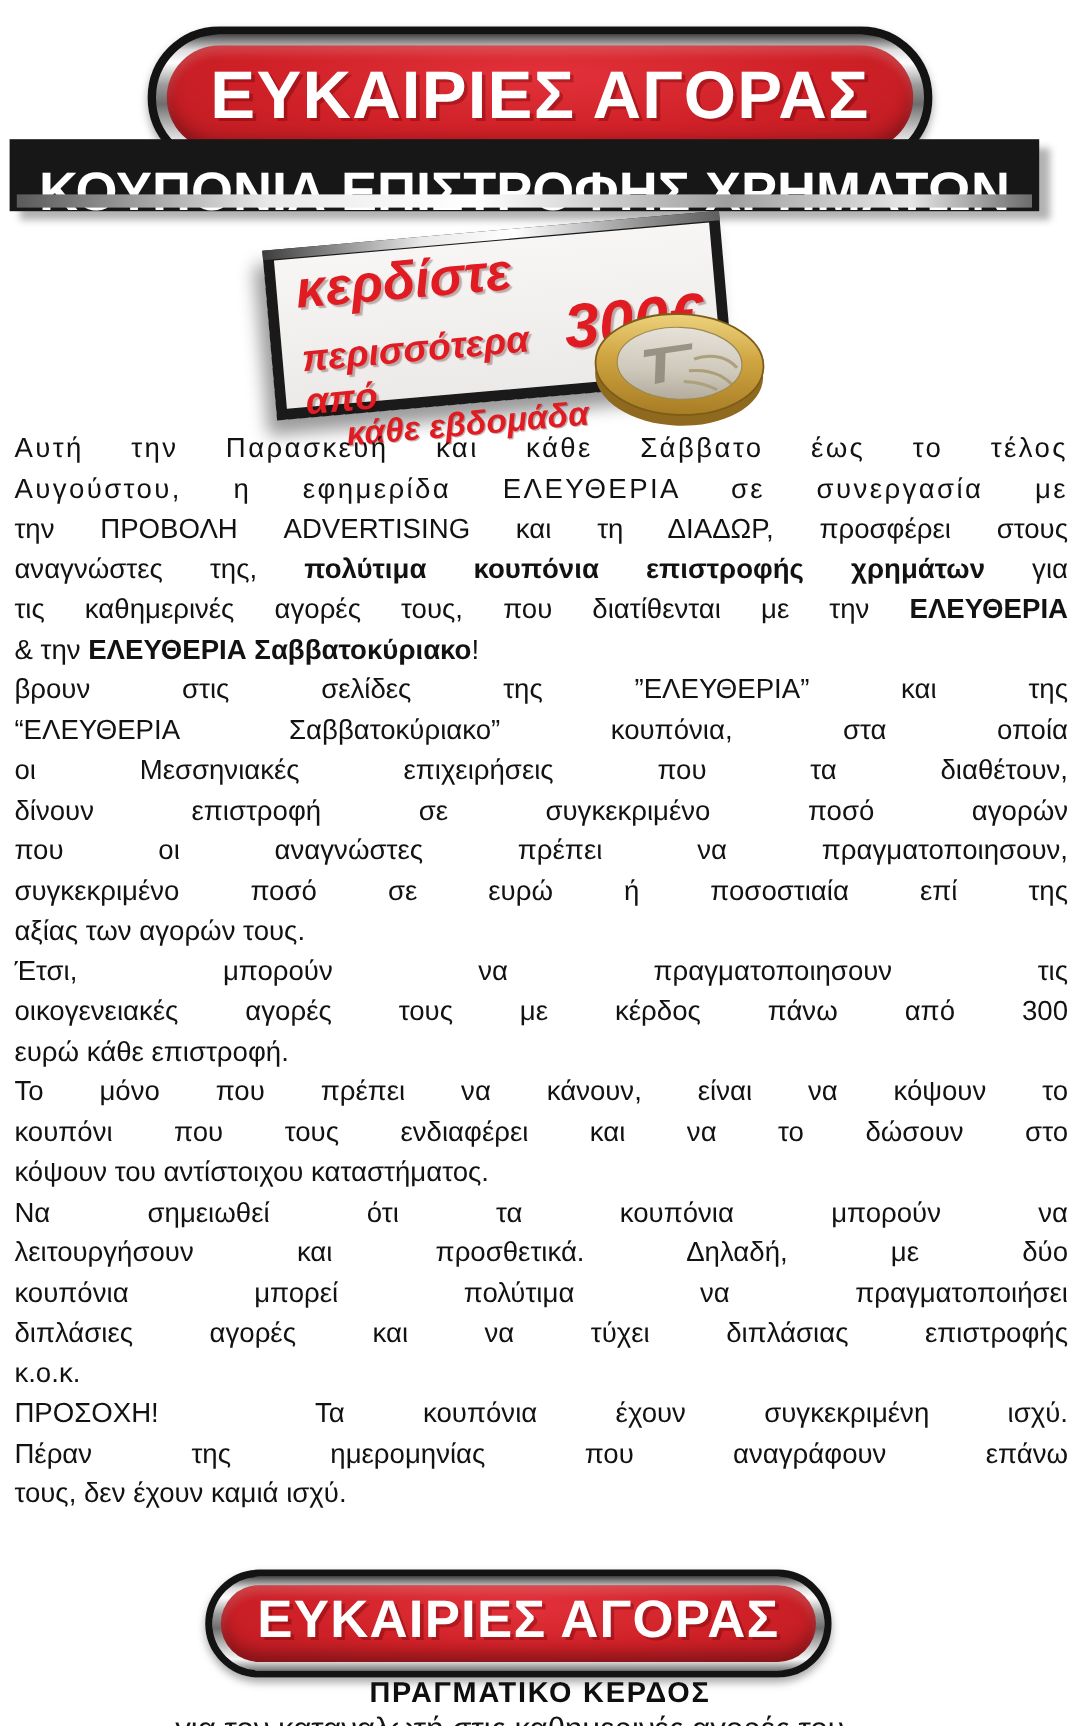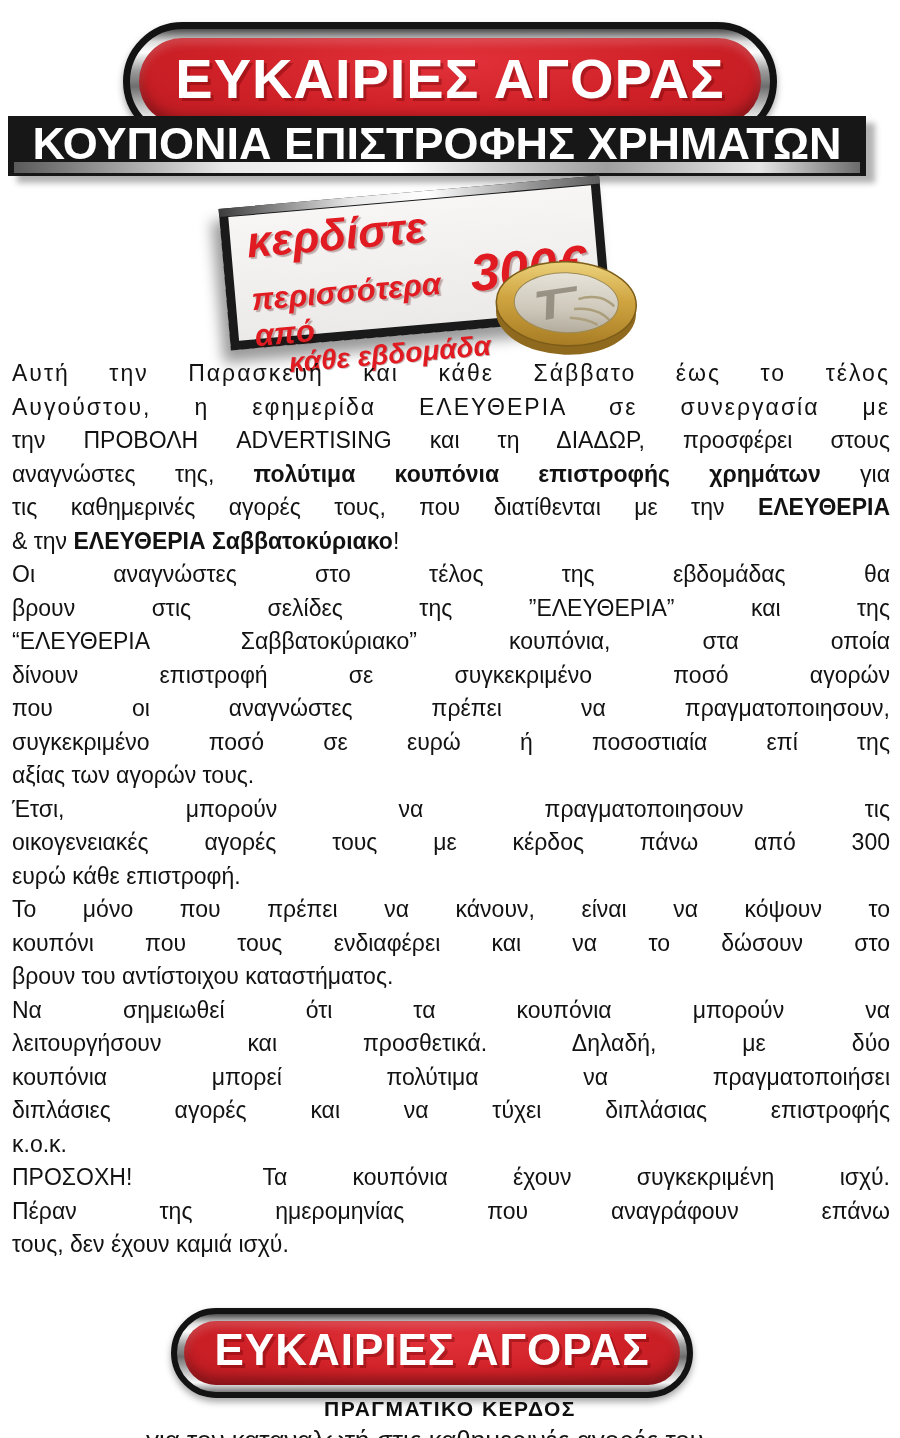--- a/index.html
+++ b/index.html
@@ -34,21 +34,21 @@
   .bottom-banner .pill-red { padding:4px 30px 10px; }
   .bottom-banner .pill-red span { font-size:44px; }
 
   
   .subtitle-bar {
     position:absolute; top:100px; left:8px; width:858px; height:60px;
     background:#171717; box-shadow:9px 7px 6px rgba(0,0,0,.30);
     text-align:center;
   }
   .subtitle-bar span {
-    display:block; padding-top:2px;
+    display:block; padding-top:18px;
     font-size:45px; font-weight:bold; color:#ffffff; letter-spacing:0; white-space:nowrap;
   }
   .subtitle-bar::after {
     content:""; position:absolute; left:6px; right:6px; bottom:3px; height:11px;
     background:linear-gradient(90deg,#5a5a5a 0%,#e9e9e9 25%,#ffffff 45%,#9f9f9f 70%,#e6e6e6 88%,#6b6b6b 100%);
   }
 
   
   .promo-wrap { position:absolute; top:176px; left:224px; width:382px; height:142px; transform:rotate(-5deg); }
   .promo-box {
@@ -70,21 +70,21 @@
 
   
   .body-text { position:absolute; top:341px; left:12px; width:878px; }
   .body-text .line { font-size:23px; line-height:33.5px; white-space:nowrap; }
   .body-text .line.just { white-space:normal; text-align:justify; text-align-last:justify; }
   .body-text .line.wide { letter-spacing:2px; }
   .body-text .b { font-weight:bold; }
 
   
   .footer-title { position:absolute; top:1381px; left:0; width:100%; text-align:center;
-    font-size:21px; font-weight:bold; letter-spacing:1.5px; color:#0f0f0f; }
+    font-size:24px; font-weight:bold; letter-spacing:1.5px; color:#0f0f0f; }
   .footer-sub { position:absolute; top:1409px; left:0; width:100%; text-align:center;
     font-size:26px; color:#141414; transform:translateX(-25px); }
   .bottom-strip { position:absolute; bottom:0; left:140px; width:650px; height:5px; background:#262626; }
 </style>
 </head>
 <body>
 
 <div id="page">
 
   <div class="banner-wrap top-banner">
@@ -134,33 +134,33 @@
     </svg>
   </div>
 
   <div class="body-text">
       <div class="line just wide"><span>Αυτή την Παρασκευή και κάθε Σάββατο έως το τέλος</span></div>
       <div class="line just wide"><span>Αυγούστου, η εφημερίδα ΕΛΕΥΘΕΡΙΑ σε συνεργασία με</span></div>
       <div class="line just"><span>την ΠΡΟΒΟΛΗ ADVERTISING και τη ΔΙΑΔΩΡ, προσφέρει στους</span></div>
       <div class="line just"><span>αναγνώστες της, </span><span class="b">πολύτιμα κουπόνια επιστροφής χρημάτων</span><span> για</span></div>
       <div class="line just"><span>τις καθημερινές αγορές τους, που διατίθενται με την </span><span class="b">ΕΛΕΥΘΕΡΙΑ</span></div>
       <div class="line"><span>&amp; την </span><span class="b">ΕΛΕΥΘΕΡΙΑ Σαββατοκύριακο</span><span>!</span></div>
-      <div class="line just"><span>Οι αναγνώστες στο τέλος της εβδομάδας θα</span></div>
       <div class="line just"><span>βρουν στις σελίδες της ”ΕΛΕΥΘΕΡΙΑ” και της</span></div>
       <div class="line just"><span>“ΕΛΕΥΘΕΡΙΑ Σαββατοκύριακο” κουπόνια, στα οποία</span></div>
+      <div class="line just"><span>οι Μεσσηνιακές επιχειρήσεις που τα διαθέτουν,</span></div>
       <div class="line just"><span>δίνουν επιστροφή σε συγκεκριμένο ποσό αγορών</span></div>
       <div class="line just"><span>που οι αναγνώστες πρέπει να πραγματοποιησουν,</span></div>
       <div class="line just"><span>συγκεκριμένο ποσό σε ευρώ ή ποσοστιαία επί της</span></div>
       <div class="line"><span>αξίας των αγορών τους.</span></div>
       <div class="line just"><span>Έτσι, μπορούν να πραγματοποιησουν τις</span></div>
       <div class="line just"><span>οικογενειακές αγορές τους με κέρδος πάνω από 300</span></div>
       <div class="line"><span>ευρώ κάθε επιστροφή.</span></div>
       <div class="line just"><span>Το μόνο που πρέπει να κάνουν, είναι να κόψουν το</span></div>
       <div class="line just"><span>κουπόνι που τους ενδιαφέρει και να το δώσουν στο</span></div>
-      <div class="line"><span>βρουν του αντίστοιχου καταστήματος.</span></div>
+      <div class="line"><span>κόψουν του αντίστοιχου καταστήματος.</span></div>
       <div class="line just"><span>Να σημειωθεί ότι τα κουπόνια μπορούν να</span></div>
       <div class="line just"><span>λειτουργήσουν και προσθετικά. Δηλαδή, με δύο</span></div>
       <div class="line just"><span>κουπόνια μπορεί πολύτιμα να πραγματοποιήσει</span></div>
       <div class="line just"><span>διπλάσιες αγορές και να τύχει διπλάσιας επιστροφής</span></div>
       <div class="line"><span>κ.ο.κ.</span></div>
       <div class="line just"><span>ΠΡΟΣΟΧΗ!&nbsp; Τα κουπόνια έχουν συγκεκριμένη ισχύ.</span></div>
       <div class="line just"><span>Πέραν της ημερομηνίας που αναγράφουν επάνω</span></div>
       <div class="line"><span>τους, δεν έχουν καμιά ισχύ.</span></div>
     </div>
 

